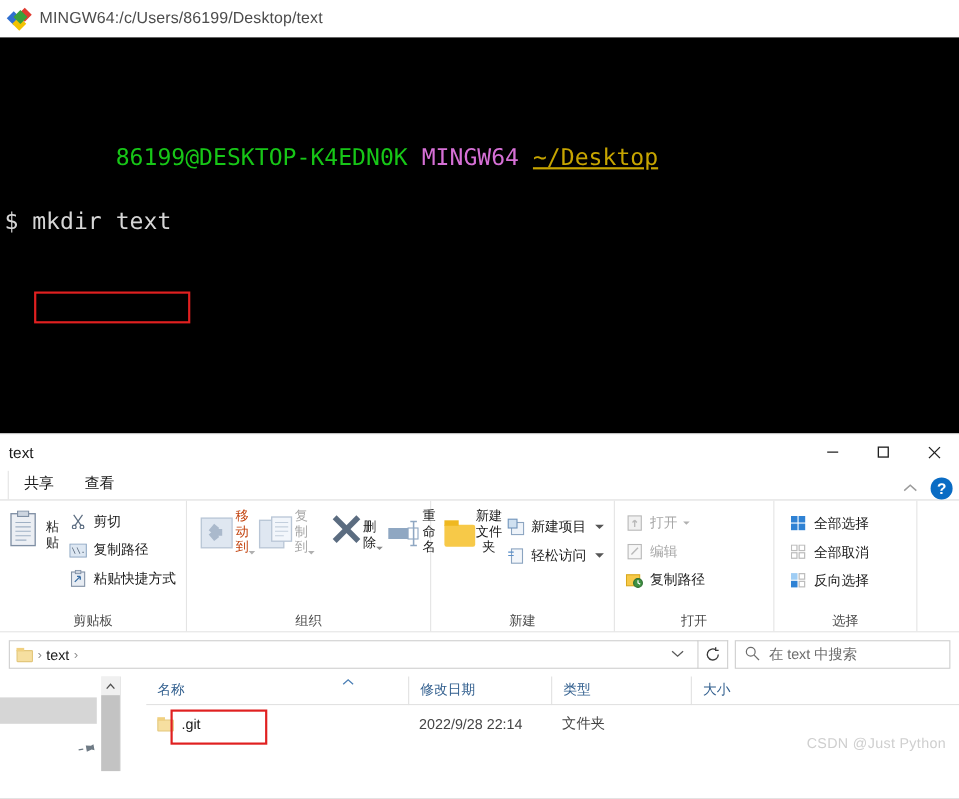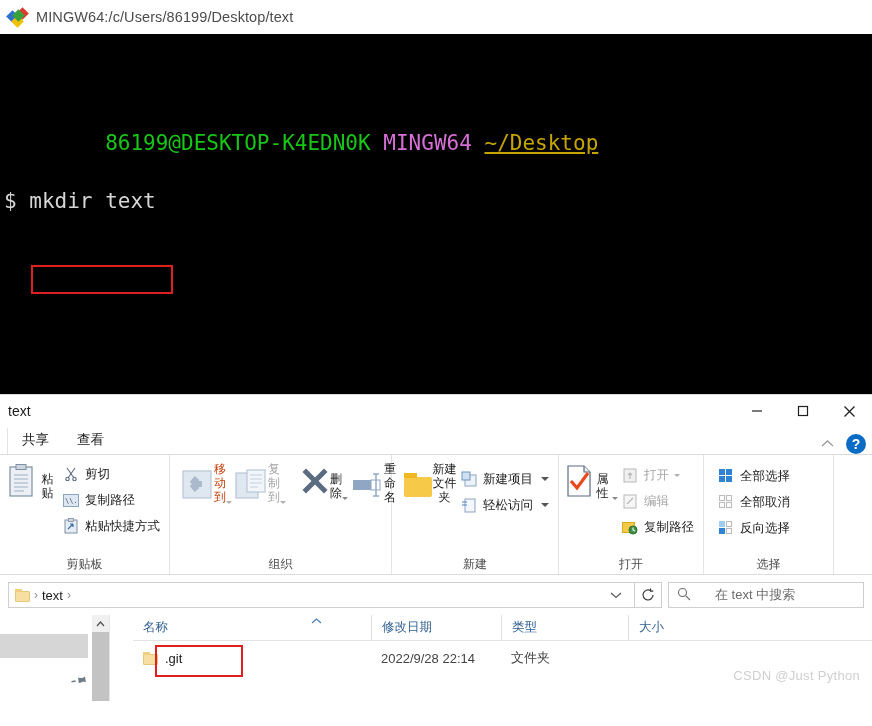--- a/index.html
+++ b/index.html
@@ -122,21 +122,21 @@
   #addr-dropdown {
     margin-left: auto; color: #5a5a5a; font-size: 11px; padding: 0 6px;
   }
   #refresh-btn {
     width: 28px; height: 26px; border: 1px solid #cfcfcf; border-left: none;
     display: flex; align-items: center; justify-content: center; color: #3a3a3a;
     margin-left: -7px;
   }
   #search-box {
     width: 196px; height: 26px; border: 1px solid #cfcfcf; background: #fff;
-    display: flex; align-items: center; gap: 24px; padding: 0 8px;
+    display: flex; align-items: center; gap: 8px; padding: 0 8px;
     font-size: 13px; color: #6c6c6c;
   }
 
   
   #content-area { display: flex; height: 86px; }
   #nav-pane {
     width: 110px; position: relative; border-right: 1px solid #e6e6e6;
     background: #ffffff;
   }
   #nav-selected { position:absolute; left:0; top:19px; width: 88px; height: 24px; background:#d6d6d6;}
@@ -407,31 +407,20 @@
               <span>轻松访问</span>
               <span class="caret"></span>
             </div>
           </div>
         </div>
         <div class="rb-group-label">新建</div>
       </div>
 
       <div class="rb-group" style="width:145px">
         <div class="rb-group-content" style="padding-left:6px;">
-          <div class="rb-big">
-            <span class="big-icon">
-              <svg width="28" height="32" viewBox="0 0 28 32">
-                <path d="M3 1 H19 L25 7 V31 H3 Z" fill="#ffffff" stroke="#5b6c80" stroke-width="1.2"></path>
-                <path d="M19 1 V7 H25" fill="#e8edf3" stroke="#5b6c80" stroke-width="1.2"></path>
-                <path d="M6 16 L12 23 L23 8" fill="none" stroke="#e8491d" stroke-width="3.2"></path>
-              </svg>
-            </span>
-            <span>属性</span>
-            <span class="caret-sm"></span>
-          </div>
           <div class="rb-small-col" style="padding-top:4px">
             <div class="rb-small disabled">
               <span class="s-icon">
                 <svg width="15" height="15" viewBox="0 0 15 15">
                     <rect x="1" y="1" width="12" height="13" fill="#f0f0f0" stroke="#b8b8b8" stroke-width="1"></rect>
                     <path d="M7 11 V5 M7 5 L5 7 M7 5 L9 7" stroke="#b8b8b8" stroke-width="1.2" fill="none"></path>
                   </svg>
               </span>
               <span>打开</span>
               <span class="caret-sm caret-dis"></span>

